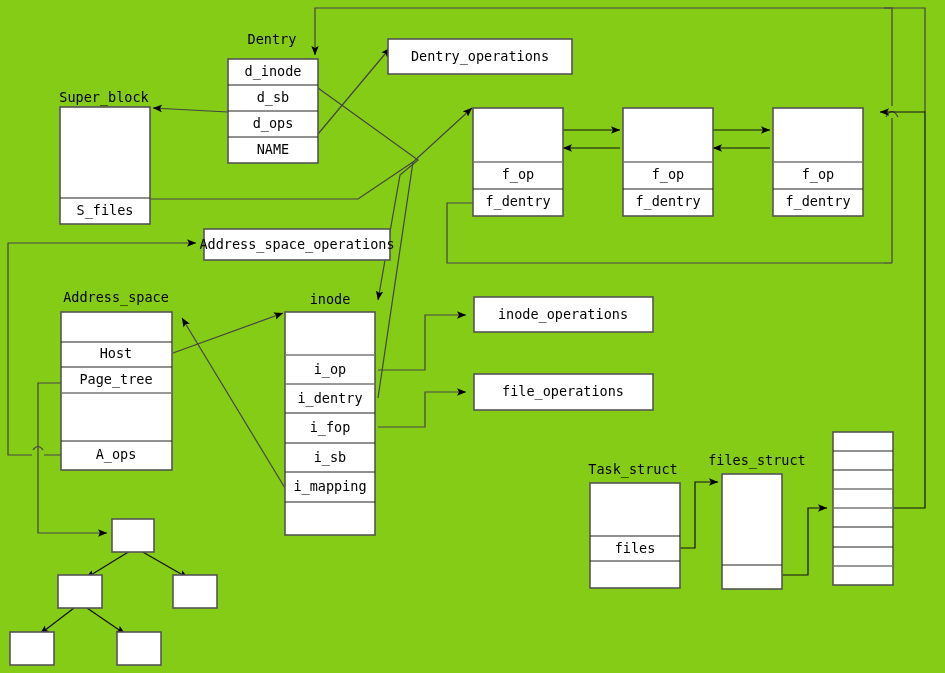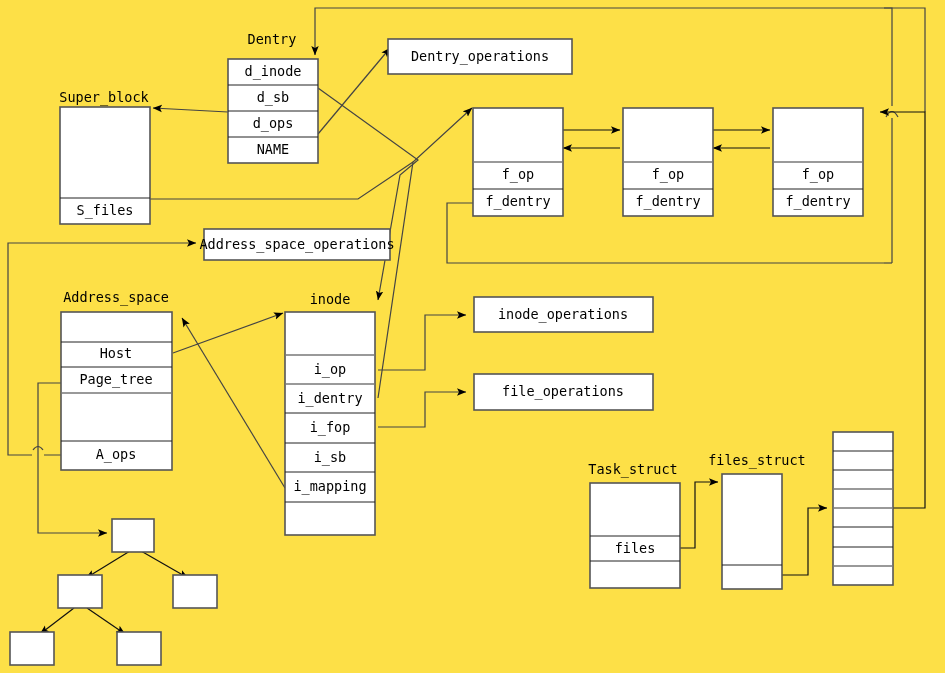--- a/index.html
+++ b/index.html
@@ -8,21 +8,21 @@
     padding: 0;
     background: #ffffff;
   }
   body {
     font-family: "DejaVu Sans Mono", "Liberation Mono", monospace;
   }
   #diagram-root {
     position: relative;
     width: 945px;
     height: 673px;
-    background: #fde047;
+    background: #84cc16;
     overflow: hidden;
   }
   svg#vfs-svg {
     position: absolute;
     top: 0;
     left: 0;
     width: 945px;
     height: 673px;
   }
   .boxfill {

